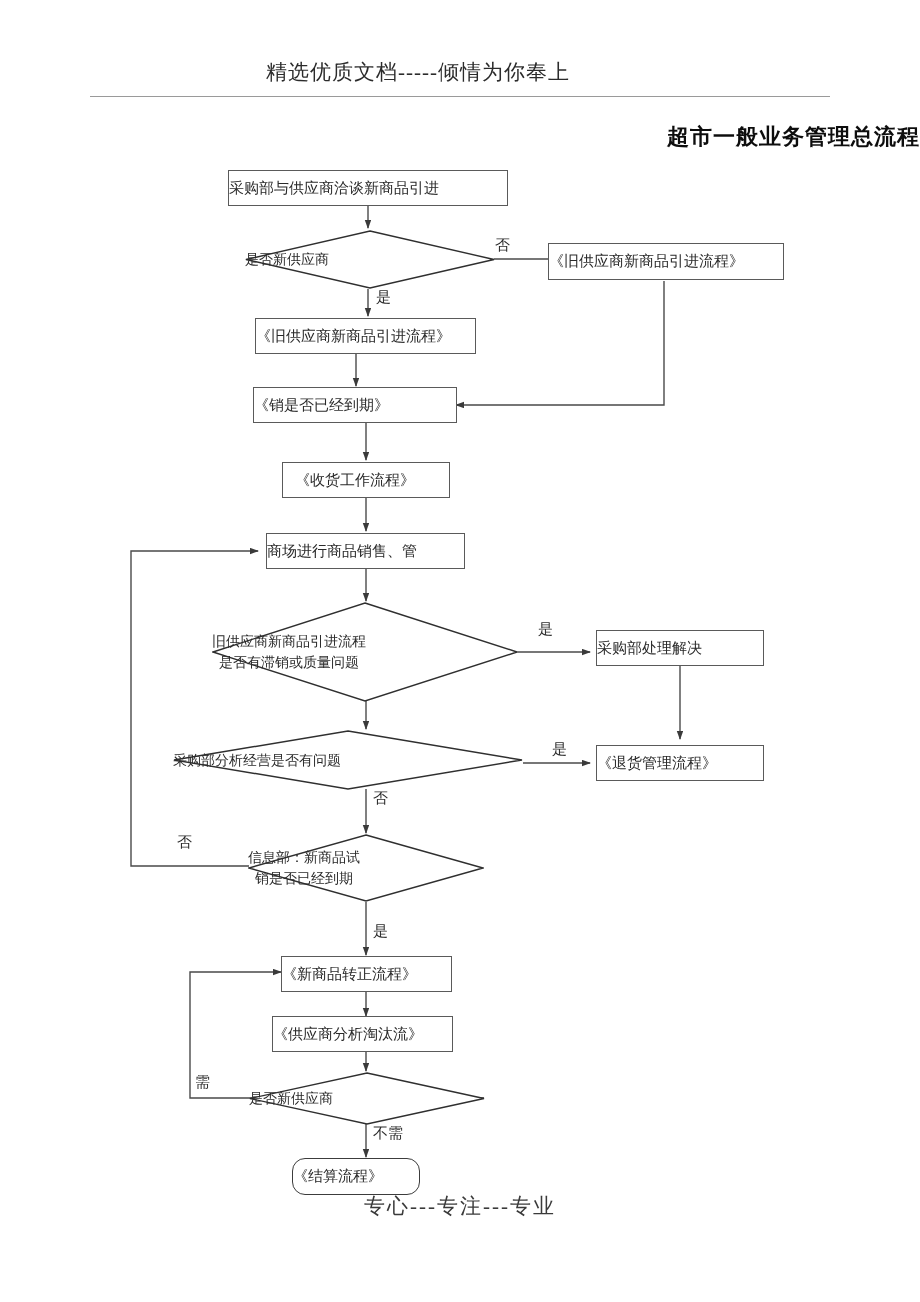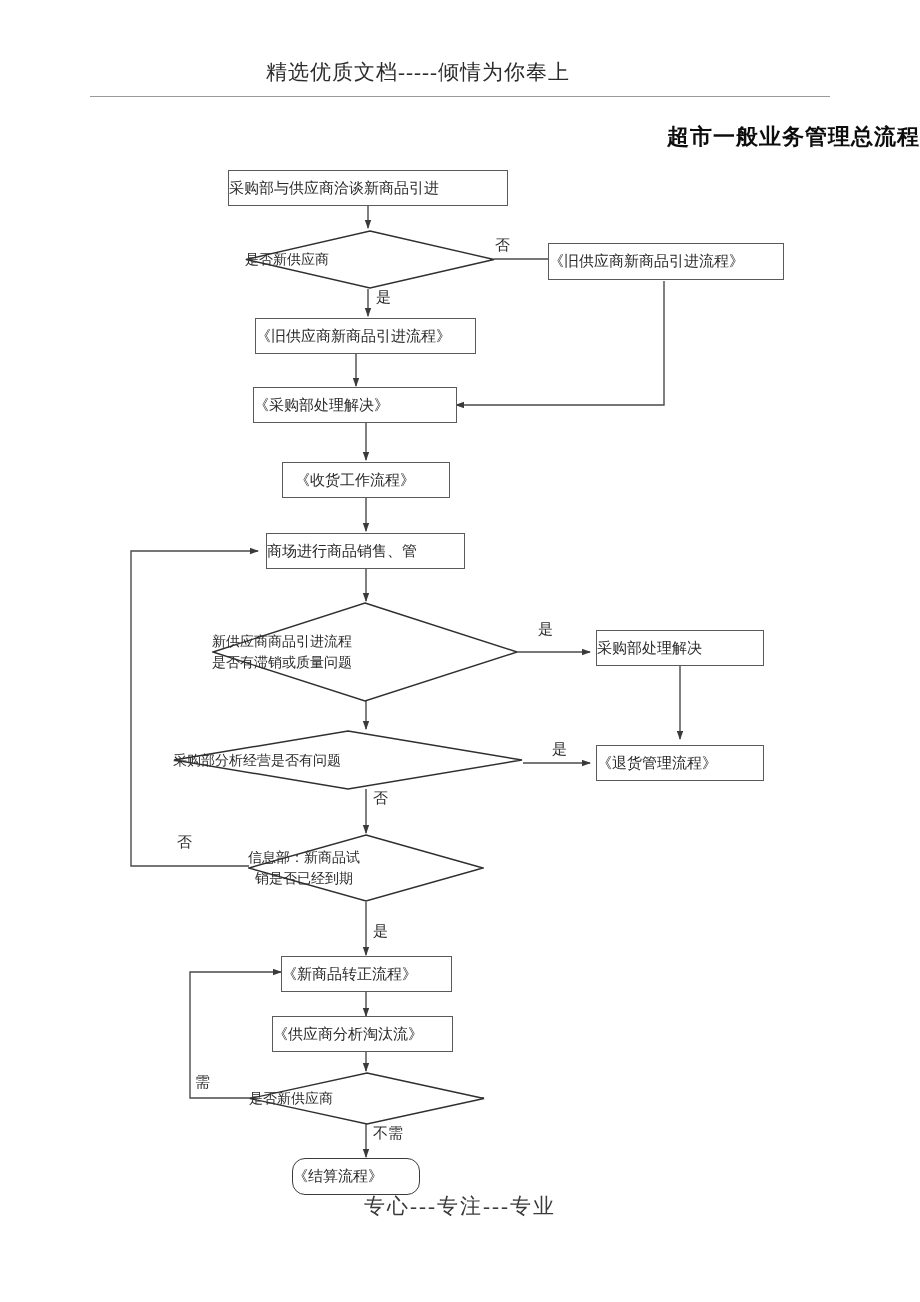--- a/index.html
+++ b/index.html
@@ -129,37 +129,37 @@
 
     <div class="node rect" style="left:548px;top:243px;width:236px;height:37px;">
       <span>《旧供应商新商品引进流程》</span>
     </div>
 
     <div class="node rect" style="left:255px;top:318px;width:221px;height:36px;">
       <span>《旧供应商新商品引进流程》</span>
     </div>
 
     <div class="node rect" style="left:253px;top:387px;width:204px;height:36px;">
-      <span>《采购部处理解决》</span>
+      <span>《销是否已经到期》</span>
     </div>
 
     <div class="node rect" style="left:282px;top:462px;width:168px;height:36px;padding-left:12px;">
       <span>《收货工作流程》</span>
     </div>
 
     <div class="node rect" style="left:266px;top:533px;width:199px;height:36px;">
       <span>商场进行商品销售、管</span>
     </div>
 
     <div class="node diamond" style="left:212px;top:602px;width:306px;height:100px;">
       <svg class="dshape" viewBox="0 0 306 100" preserveAspectRatio="none">
         <polygon points="153,1 305,50 153,99 1,50" fill="#ffffff" stroke="#2f2f2f" stroke-width="1.4" vector-effect="non-scaling-stroke"></polygon>
       </svg>
       <span class="dlabel">
-        <span>新供应商商品引进流程</span><br>
+        <span>旧供应商新商品引进流程</span><br>
         <span>是否有滞销或质量问题</span>
       </span>
     </div>
 
     <div class="node rect" style="left:596px;top:630px;width:168px;height:36px;">
       <span>采购部处理解决</span>
     </div>
 
     <div class="node diamond" style="left:173px;top:730px;width:350px;height:60px;">
       <svg class="dshape" viewBox="0 0 350 60" preserveAspectRatio="none">

